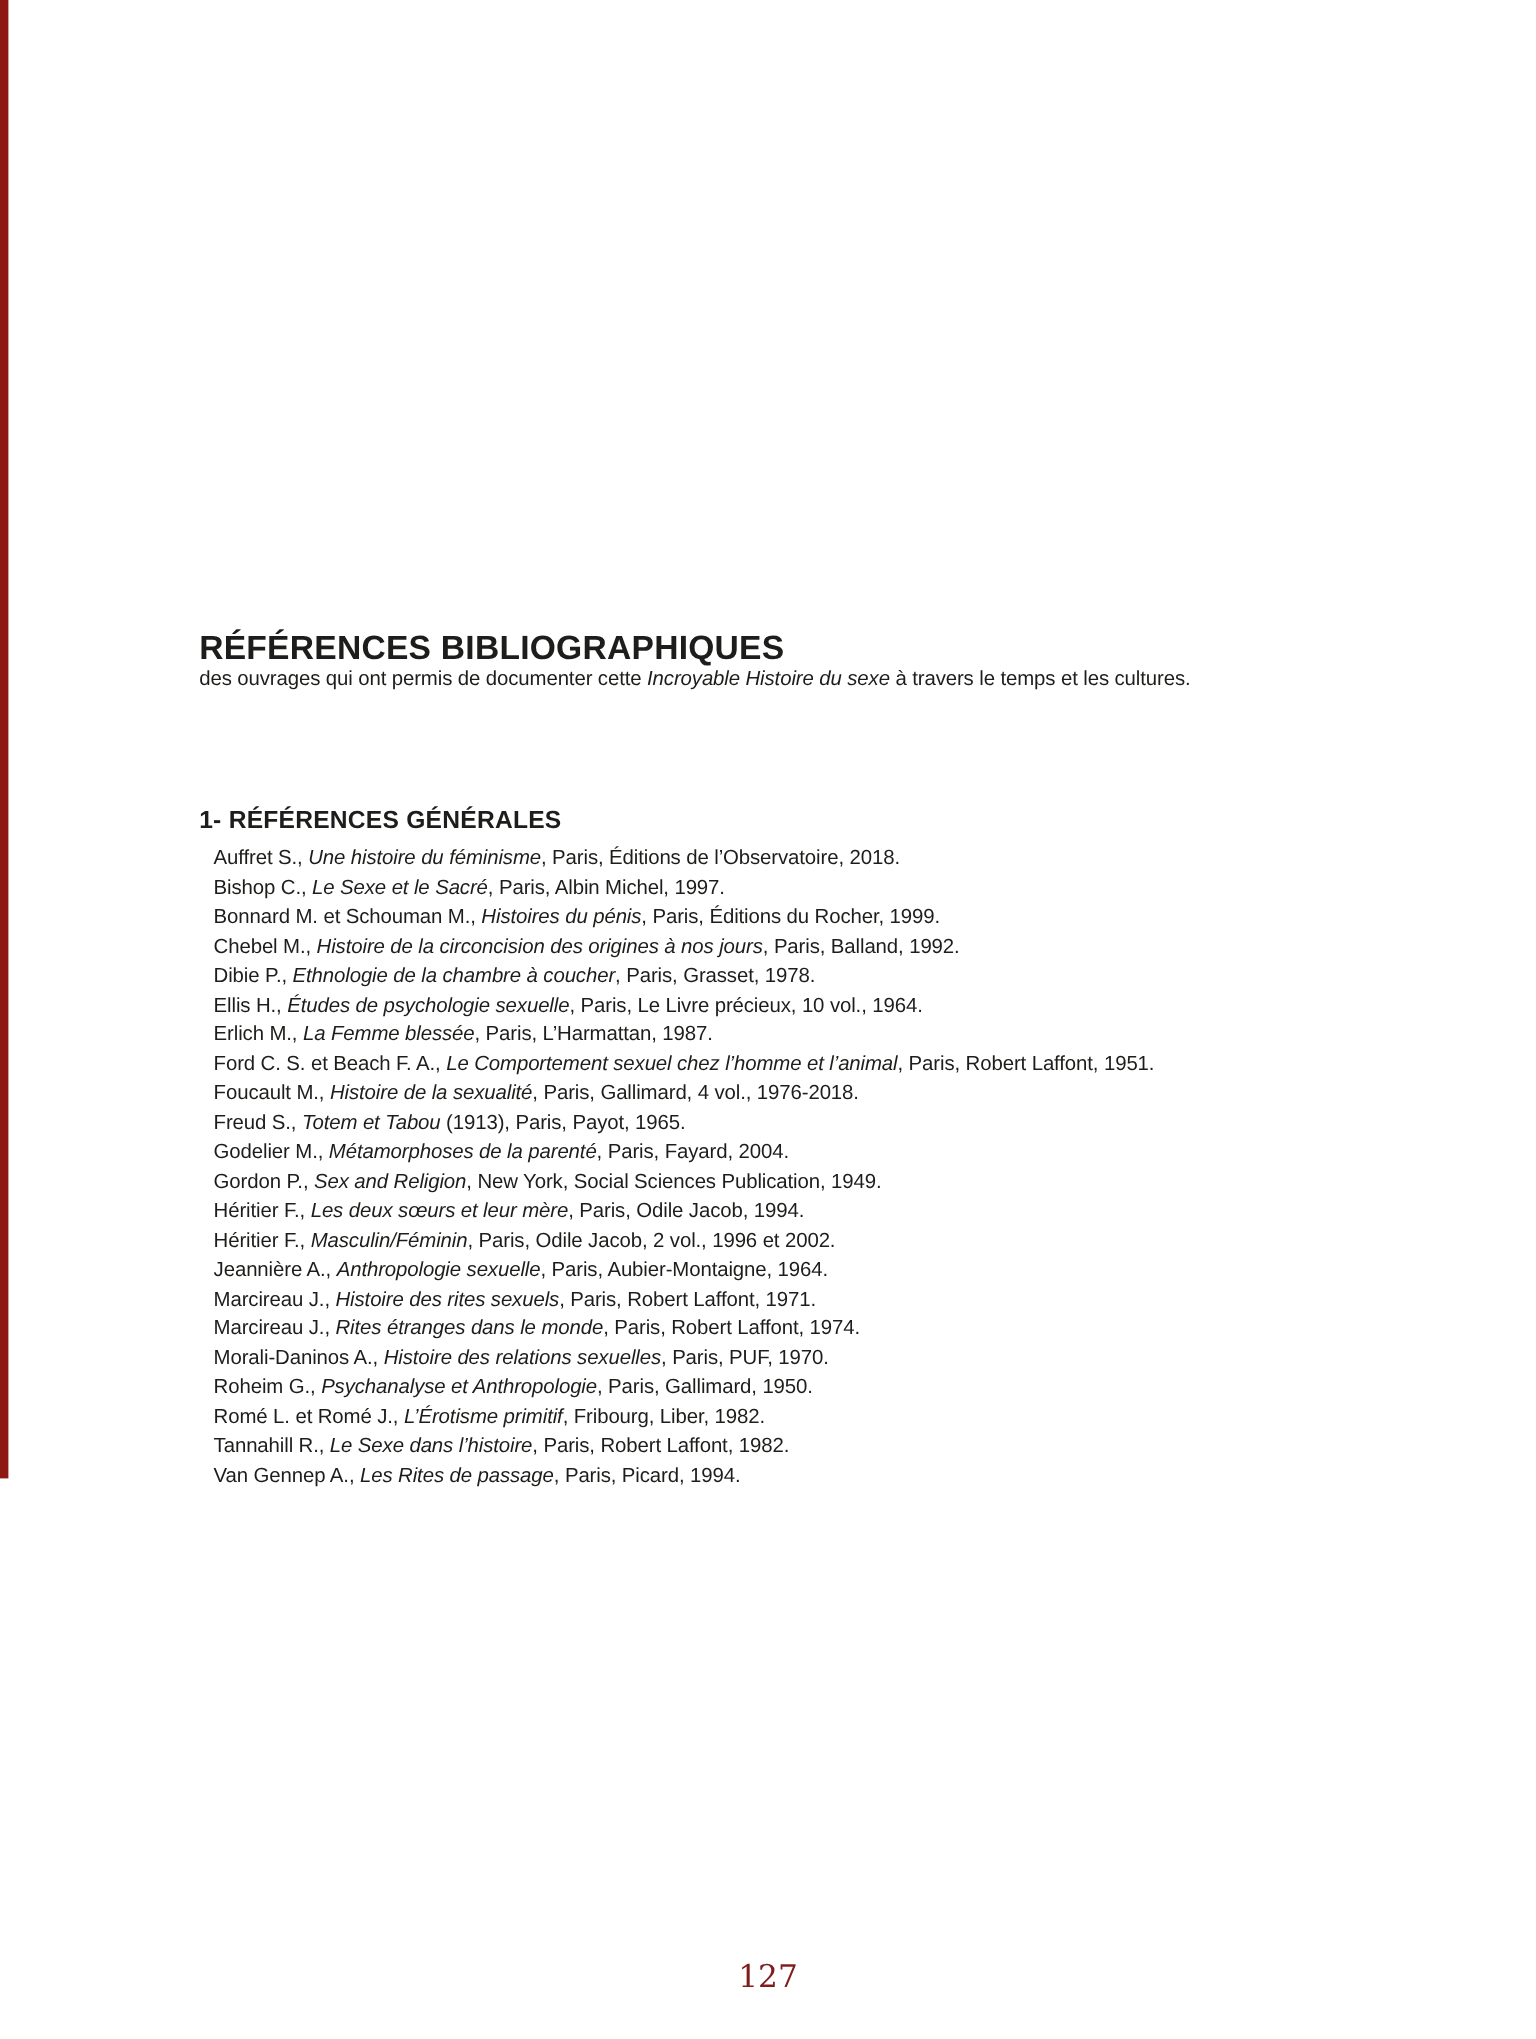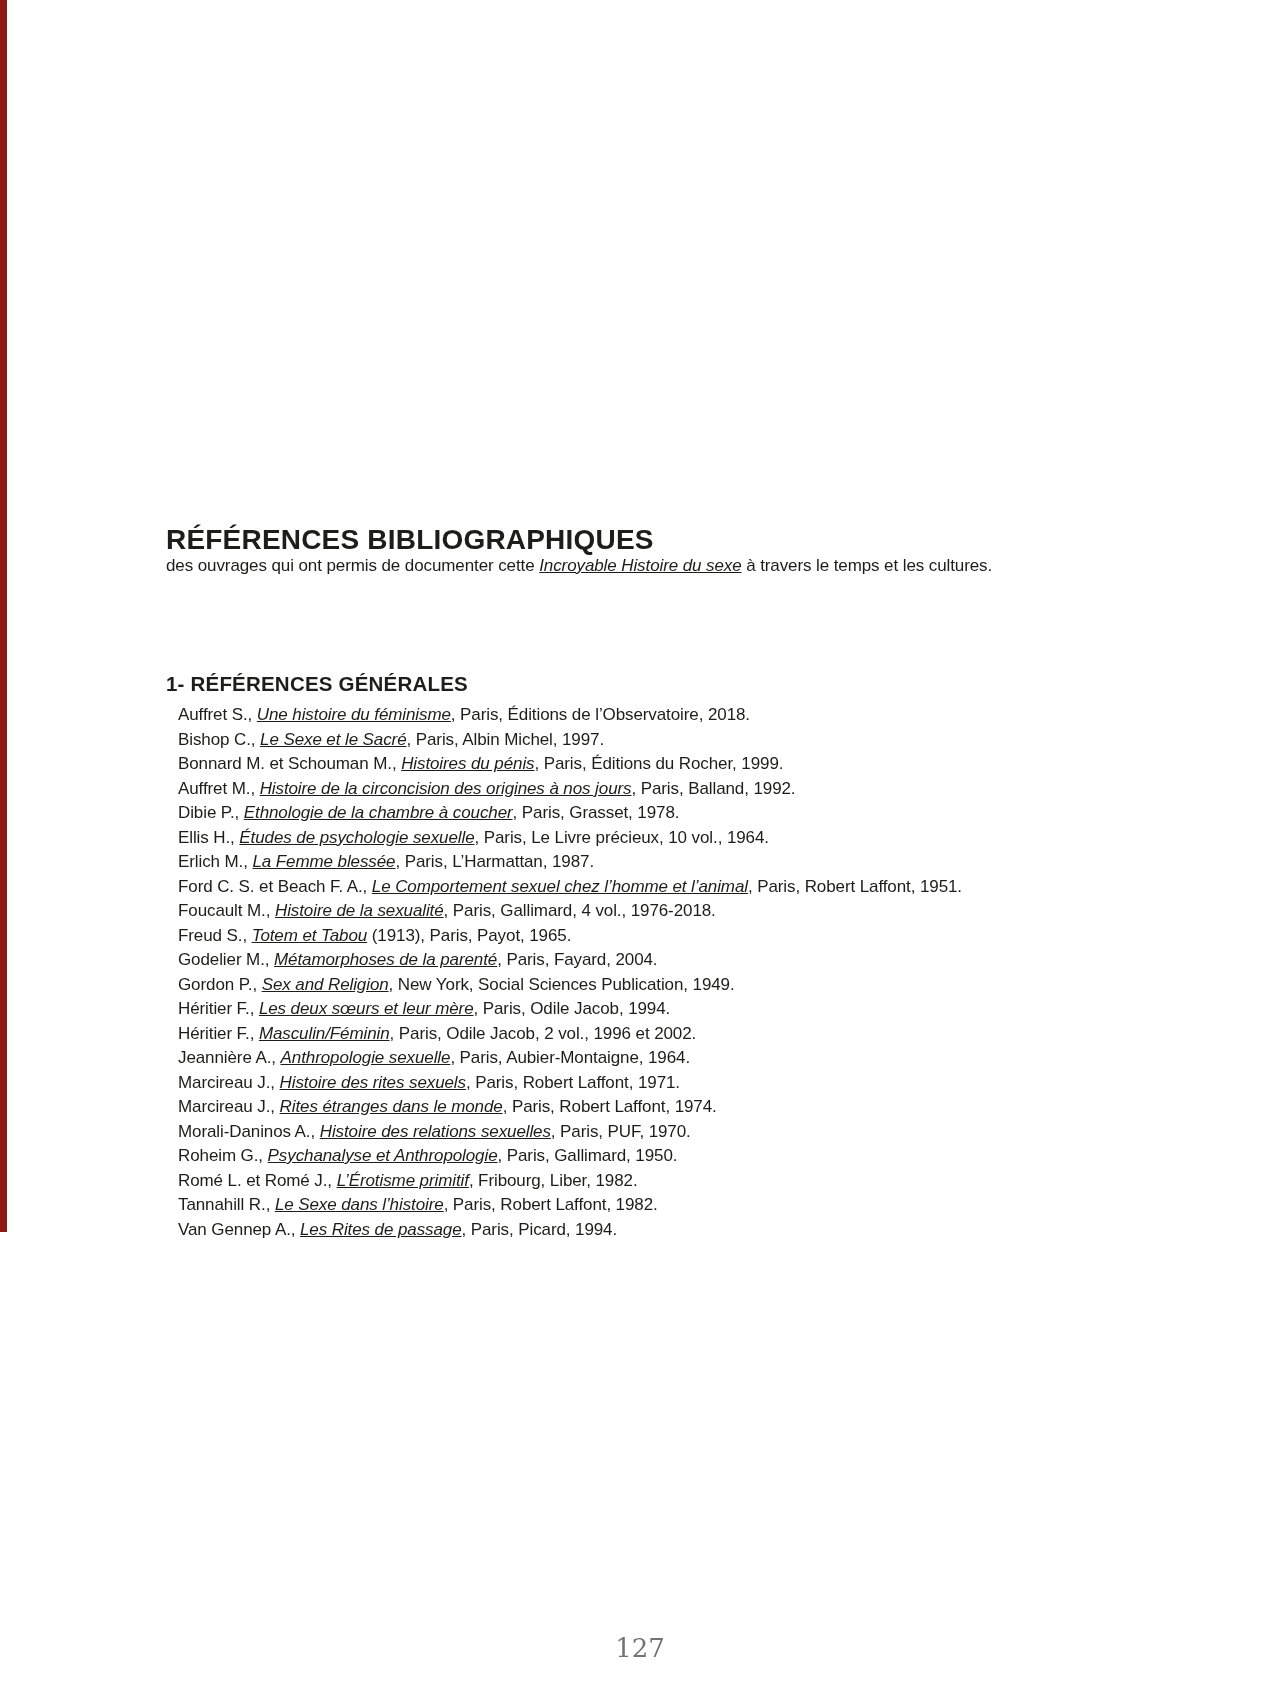--- a/index.html
+++ b/index.html
@@ -30,44 +30,44 @@
     position:absolute; top:672px; left:166px;
     font-size:20.5px; font-weight:bold; letter-spacing:0.2px;
     white-space:nowrap;
   }
   .refs {
     position:absolute; top:703px; left:166px;
     width:1080px;
     font-size:17px; line-height:24.5px; letter-spacing:-0.1px;margin-left:12px;
   }
   .ref-line { white-space:nowrap; }
-  .it { font-style:italic;text-decoration:underline; }
+  .it { font-style:italic; }
   .page-number {
     position:absolute; top:1633px; left:0;
     width:1280px; text-align:center;
     font-family:"DejaVu Serif","Liberation Serif",serif;
-    font-size:26px; color:#737373;
+    font-size:26px; color:#7f1d1d;
   }
 </style>
 </head>
 <body style="color: rgb(29, 29, 27); background: rgb(255, 255, 255);">
 
 <div class="accent-stripe" style="background: rgb(142, 24, 18);"></div>
 
 <h1 class="bib-title" style="margin:0; font-size:28px;">RÉFÉRENCES BIBLIOGRAPHIQUES</h1>
 
 <p class="bib-subtitle" style="margin:0;"><span>des ouvrages qui ont permis de documenter cette </span><span class="it">Incroyable Histoire du sexe</span><span> à travers le temps et les cultures.</span></p>
 
 <h2 class="section-heading" style="margin:0; font-size:20.5px;text-align:right;">1- RÉFÉRENCES GÉNÉRALES</h2>
 
 <div class="refs">
     <div class="ref-line"><span>Auffret S., </span><span class="it">Une histoire du féminisme</span><span>, Paris, Éditions de l’Observatoire, 2018.</span></div>
     <div class="ref-line"><span>Bishop C., </span><span class="it">Le Sexe et le Sacré</span><span>, Paris, Albin Michel, 1997.</span></div>
     <div class="ref-line"><span>Bonnard M. et Schouman M., </span><span class="it">Histoires du pénis</span><span>, Paris, Éditions du Rocher, 1999.</span></div>
-    <div class="ref-line"><span>Auffret M., </span><span class="it">Histoire de la circoncision des origines à nos jours</span><span>, Paris, Balland, 1992.</span></div>
+    <div class="ref-line"><span>Chebel M., </span><span class="it">Histoire de la circoncision des origines à nos jours</span><span>, Paris, Balland, 1992.</span></div>
     <div class="ref-line"><span>Dibie P., </span><span class="it">Ethnologie de la chambre à coucher</span><span>, Paris, Grasset, 1978.</span></div>
     <div class="ref-line"><span>Ellis H., </span><span class="it">Études de psychologie sexuelle</span><span>, Paris, Le Livre précieux, 10 vol., 1964.</span></div>
     <div class="ref-line"><span>Erlich M., </span><span class="it">La Femme blessée</span><span>, Paris, L’Harmattan, 1987.</span></div>
     <div class="ref-line"><span>Ford C. S. et Beach F. A., </span><span class="it">Le Comportement sexuel chez l’homme et l’animal</span><span>, Paris, Robert Laffont, 1951.</span></div>
     <div class="ref-line"><span>Foucault M., </span><span class="it">Histoire de la sexualité</span><span>, Paris, Gallimard, 4 vol., 1976-2018.</span></div>
     <div class="ref-line"><span>Freud S., </span><span class="it">Totem et Tabou</span><span> (1913), Paris, Payot, 1965.</span></div>
     <div class="ref-line"><span>Godelier M., </span><span class="it">Métamorphoses de la parenté</span><span>, Paris, Fayard, 2004.</span></div>
     <div class="ref-line"><span>Gordon P., </span><span class="it">Sex and Religion</span><span>, New York, Social Sciences Publication, 1949.</span></div>
     <div class="ref-line"><span>Héritier F., </span><span class="it">Les deux sœurs et leur mère</span><span>, Paris, Odile Jacob, 1994.</span></div>
     <div class="ref-line"><span>Héritier F., </span><span class="it">Masculin/Féminin</span><span>, Paris, Odile Jacob, 2 vol., 1996 et 2002.</span></div>

